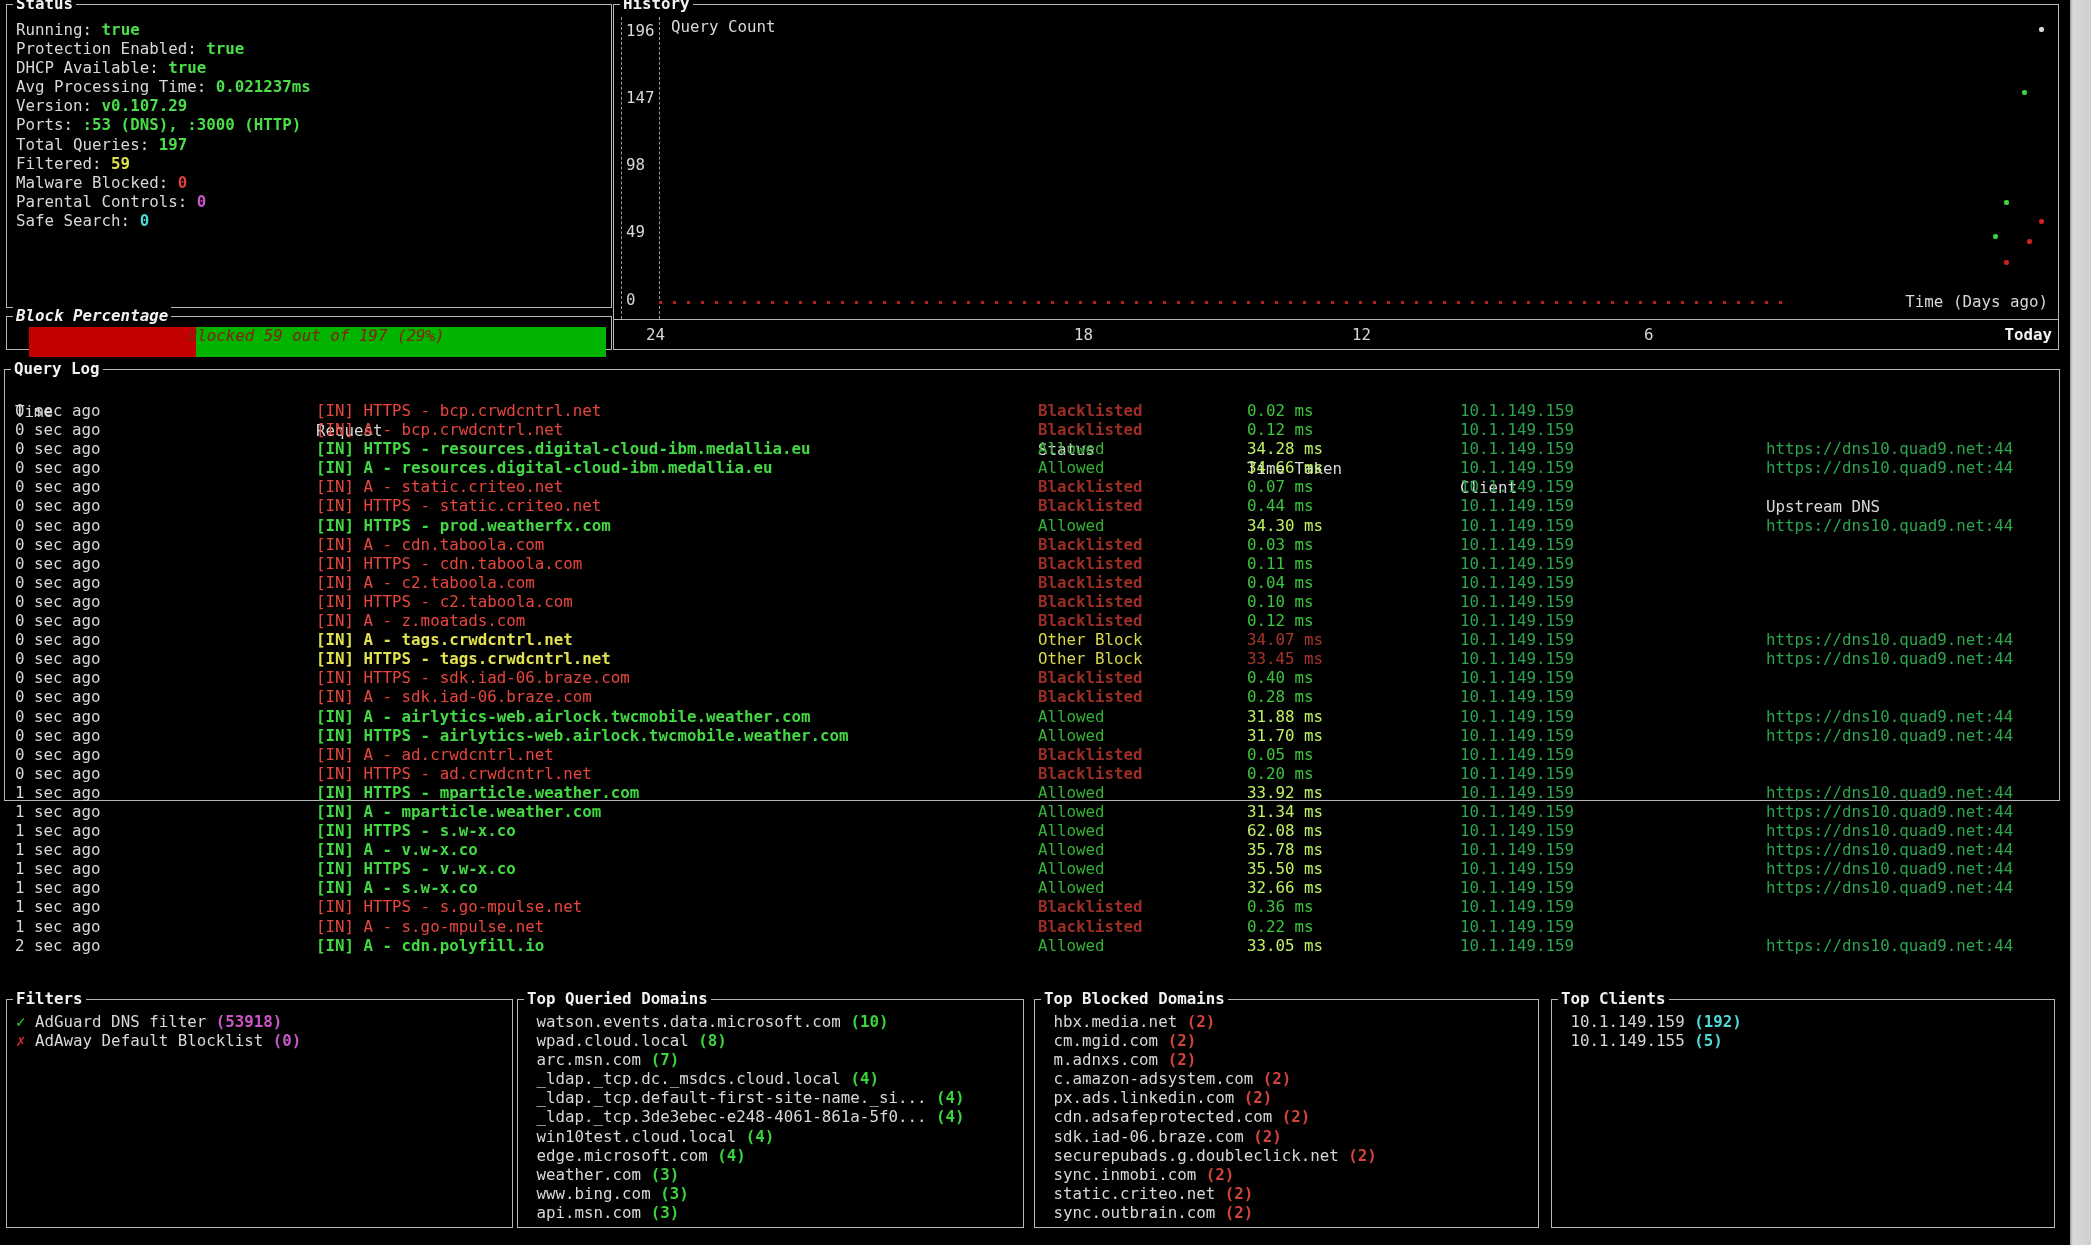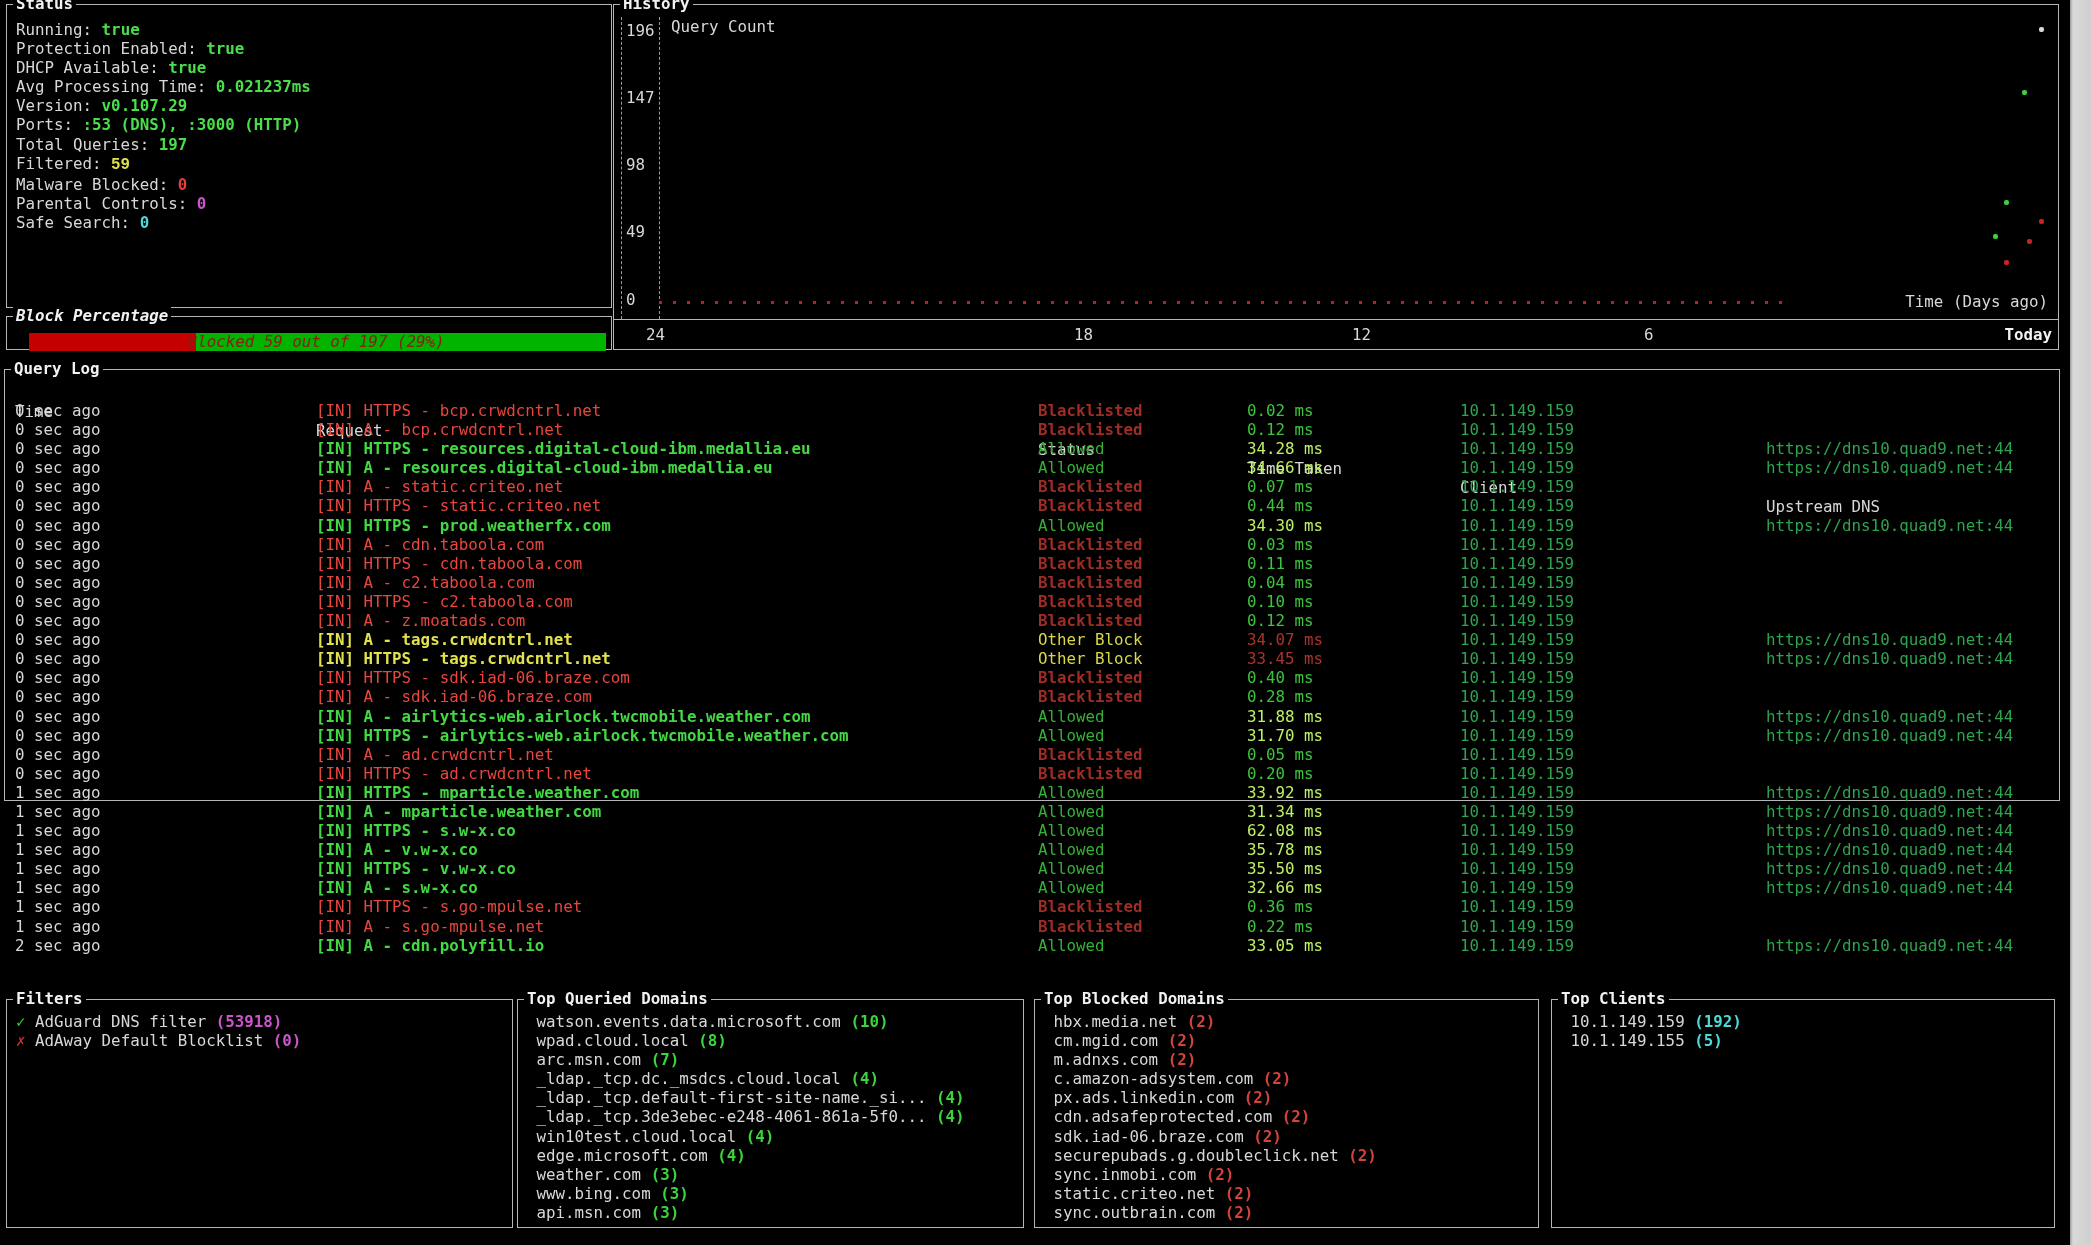--- a/index.html
+++ b/index.html
@@ -5,26 +5,26 @@
   html,body{margin:0;padding:0;background:#000;}
   body{position:relative;width:2091px;height:1245px;overflow:hidden;
        font-family:"DejaVu Sans Mono","Liberation Mono",monospace;
        font-size:15.8px;color:#d8d8d8;}
   .panel{position:absolute;border:1px solid #b6b6b6;background:#000;box-sizing:border-box;}
   .ptitle{position:absolute;top:-11px;left:6px;background:#000;padding:0 3px;
           font-weight:bold;color:#f2f2f2;white-space:pre;}
   
   #status-list{position:absolute;left:9px;top:15px;line-height:19.1px;white-space:pre;}
   .val-green{color:#4ade4a;font-weight:bold;}
-  .val-yellow{color:#e0e04a;font-weight:bold;font-family:Liberation Mono, monospace;}
+  .val-yellow{color:#e0e04a;font-weight:bold;}
   .val-red{color:#e04040;font-weight:bold;}
   .val-magenta{color:#cc55cc;font-weight:bold;}
   .val-cyan{color:#4fd8d8;font-weight:bold;}
   
-  #bp-bar{position:absolute;left:22px;right:5px;top:10px;height:18px;background:#00b400;margin-top:6px;}
+  #bp-bar{position:absolute;left:22px;right:5px;top:10px;height:30px;background:#00b400;}
   #bp-red{position:absolute;left:0;top:0;bottom:0;background:#c40000;}
   #bp-text{position:absolute;left:27.5%;top:0;line-height:18px;color:#8a1c12;white-space:pre;}
   
   .vdash{position:absolute;top:12px;height:302px;border-left:1px dashed #9a9a9a;}
   .ylab{position:absolute;width:34px;text-align:left;left:12px;line-height:19px;color:#d8d8d8;white-space:pre;}
   #hist-legend{position:absolute;left:57px;top:12px;color:#d8d8d8;white-space:pre;}
   #hist-sep{position:absolute;left:0;right:0;top:314px;border-top:1px solid #b6b6b6;}
   #hist-xrow{position:absolute;left:0;right:0;top:320px;height:20px;}
   .xlab{position:absolute;line-height:19px;color:#d8d8d8;white-space:pre;}
   #xlab-today{position:absolute;right:6px;font-weight:bold;color:#f2f2f2;line-height:19px;}

